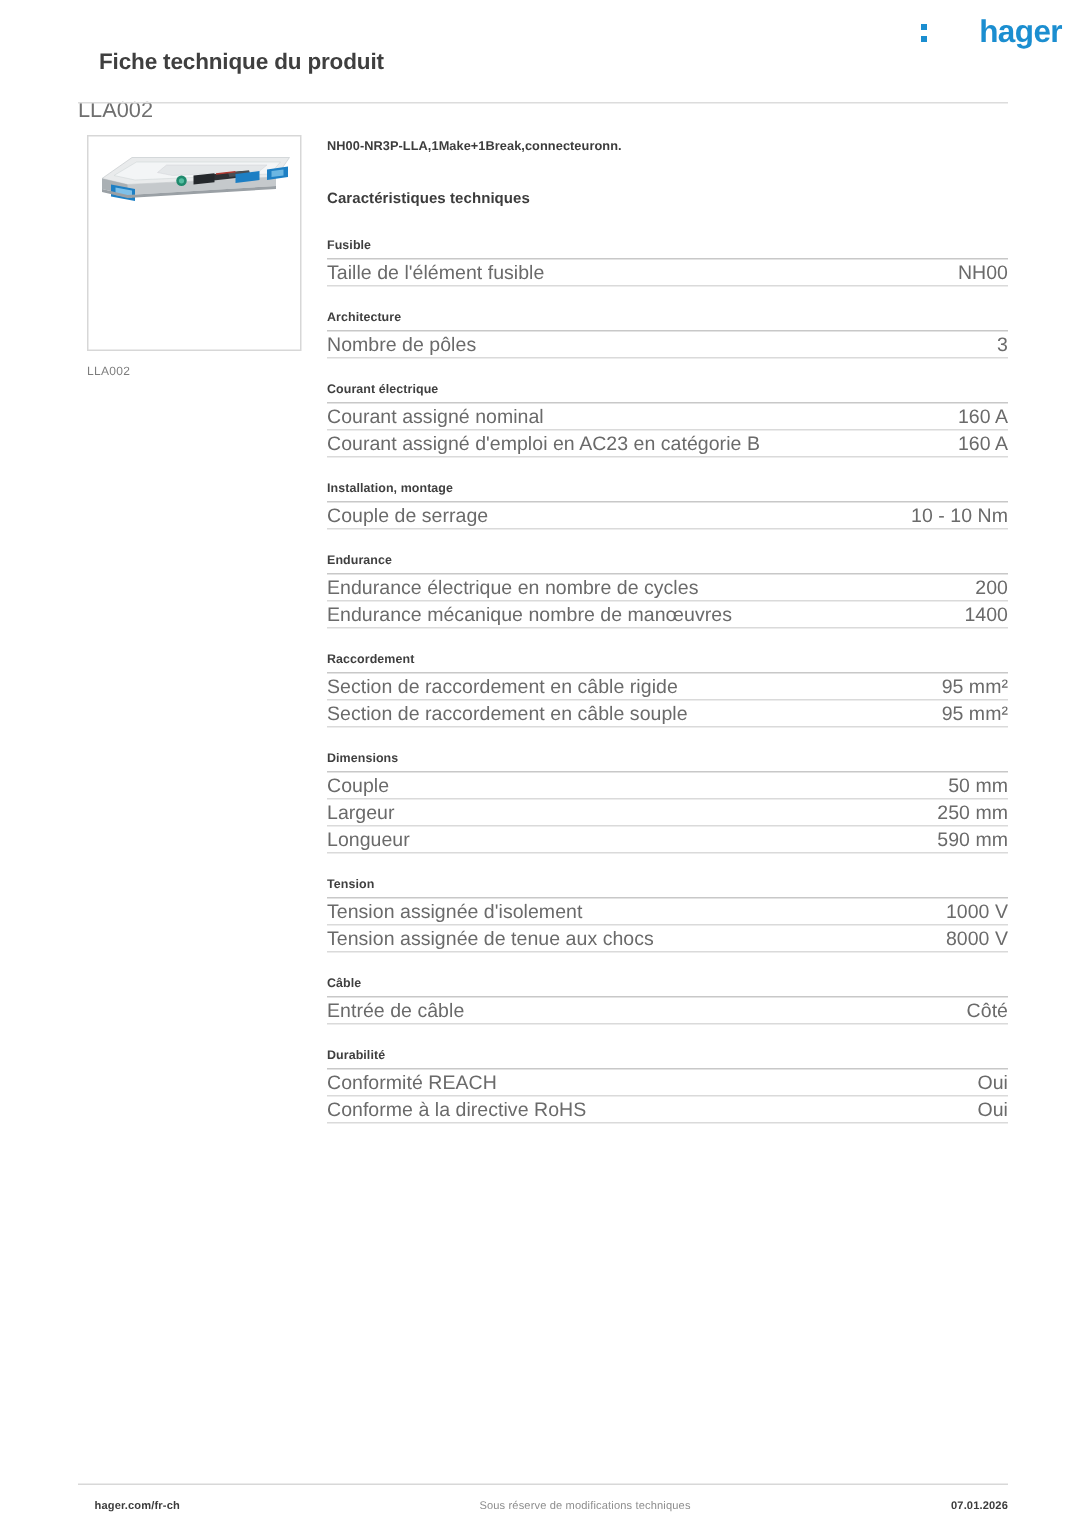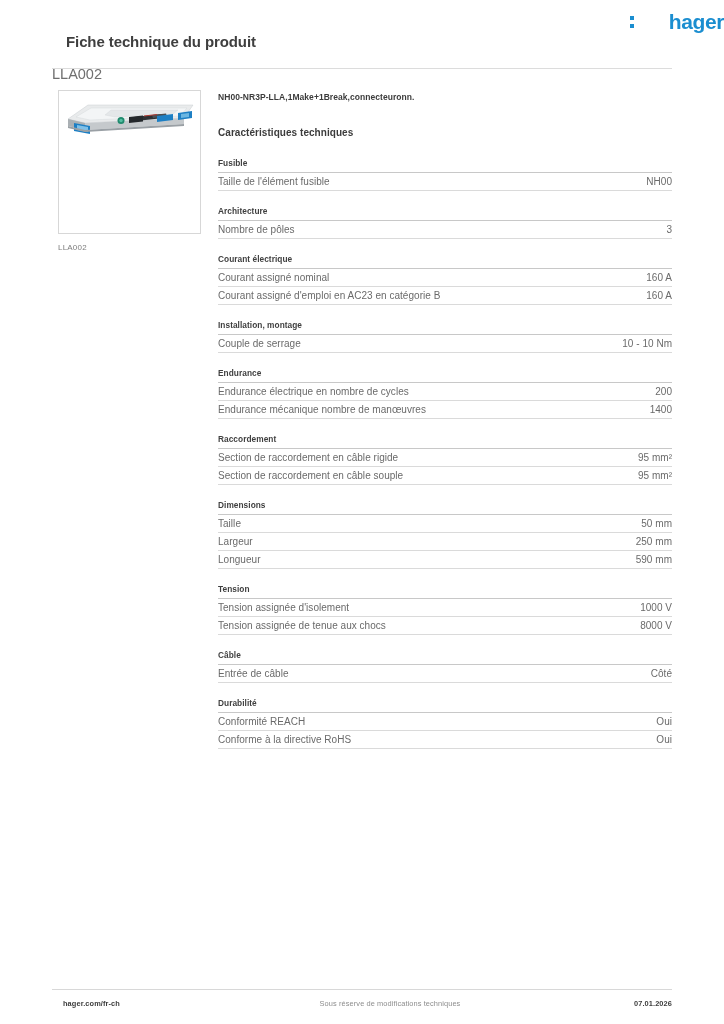--- a/index.html
+++ b/index.html
@@ -42,21 +42,21 @@
   .doc-subtitle {
     font-size: 14.5px;
     font-weight: normal;
     color: #6f6f6f;
     line-height: 19px;
     margin: 0;
   }
 
   .logo {
     position: absolute;
-    right: 0px;
+    right: 16px;
     top: 9px;
     display: flex;
     align-items: center;
     height: 24px;
     gap: 32px;
   }
   .logo-colon {
     display: inline-block;
     width: 4px;
     height: 17px;
@@ -150,21 +150,21 @@
     padding-bottom: 4px;
     border-bottom: 1px solid #c8c8c8;
     letter-spacing: 0.05px;
   }
   .row {
     display: flex;
     justify-content: space-between;
     align-items: baseline;
     border-bottom: 1px solid #dadada;
     padding: 3.5px 0 3.5px 0;
-    font-size: 10px;
+    font-size: 13px;
     color: #6a6a6a;
     line-height: 10px;
   }
   .row-label {
     letter-spacing: 0.03px;
     white-space: nowrap;
   }
   .row-value {
     text-align: right;
     letter-spacing: 0.03px;
@@ -327,21 +327,21 @@
             <span class="row-value">95 mm²</span>
           </div>
           <div class="row">
             <span class="row-label">Section de raccordement en câble souple</span>
             <span class="row-value">95 mm²</span>
           </div>
         </div>
         <div class="group">
           <div class="group-title">Dimensions</div>
           <div class="row">
-            <span class="row-label">Taille</span>
+            <span class="row-label">Couple</span>
             <span class="row-value">50 mm</span>
           </div>
           <div class="row">
             <span class="row-label">Largeur</span>
             <span class="row-value">250 mm</span>
           </div>
           <div class="row">
             <span class="row-label">Longueur</span>
             <span class="row-value">590 mm</span>
           </div>

